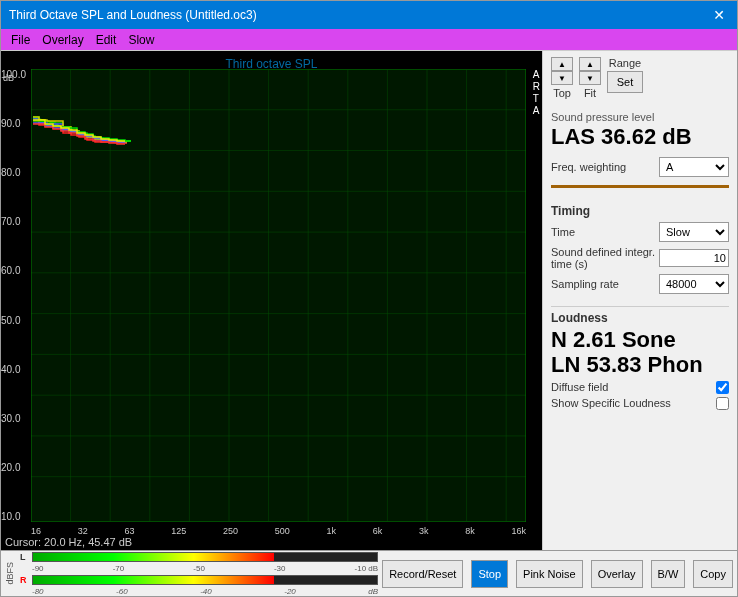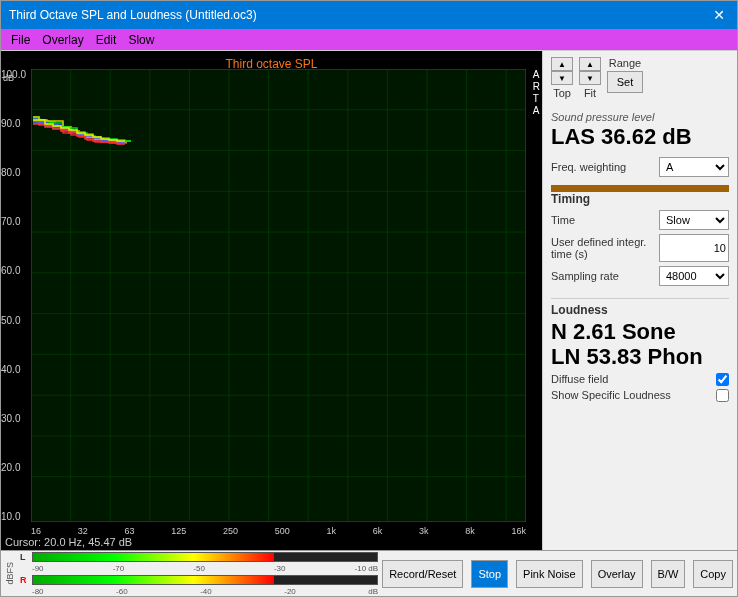--- a/index.html
+++ b/index.html
@@ -65,21 +65,21 @@
       overflow: hidden;
     }
     .chart-area {
       flex: 1;
       background: #000;
       position: relative;
       display: flex;
       flex-direction: column;
     }
     .chart-title {
-      color: #f97316;
+      color: #0369a1;
       text-align: center;
       font-size: 12px;
       padding: 4px 0 2px 0;
       position: absolute;
       width: 100%;
       top: 2px;
       z-index: 5;
     }
     .chart-label-arta {
       position: absolute;
@@ -196,21 +196,20 @@
       background: #e8e8e8;
       cursor: pointer;
     }
     .spl-section {
       margin-top: 4px;
     }
     .section-label {
       font-size: 11px;
       color: #555;
       margin-bottom: 2px;
-      font-style: italic;
     }
     .spl-value {
       font-size: 22px;
       font-weight: bold;
       color: #000;
       line-height: 1.1;
     }
     .freq-row {
       display: flex;
       align-items: center;
@@ -220,22 +219,22 @@
     .select-box {
       border: 1px solid #999;
       background: white;
       font-size: 11px;
       padding: 1px 2px;
       width: 70px;
       height: 20px;
     }
     .timing-section {
       margin-top: 4px;
-      border-top: 7px solid #a16207;
-      padding-top: 0;
+      border-top: 3px solid #a16207;
+      padding-top: 16px;
     }
     .timing-label {
       font-size: 12px;
       font-weight: bold;
       color: #333;
       margin-bottom: 4px;
     }
     .param-row {
       display: flex;
       align-items: center;
@@ -246,21 +245,21 @@
       font-size: 11px;
       color: #333;
       flex: 1;
     }
     .param-input {
       border: 1px solid #999;
       background: white;
       font-size: 11px;
       padding: 1px 2px;
       width: 70px;
-      height: 28px;
+      height: 18px;
       text-align: right;
     }
     .loudness-section {
       margin-top: 4px;
       border-top: 1px solid #ccc;
       padding-top: 4px;
     }
     .loudness-label {
       font-size: 12px;
       font-weight: bold;
@@ -541,21 +540,21 @@
       <div class="timing-section">
         <div class="timing-label">Timing</div>
         <div class="param-row">
           <span class="param-label">Time</span>
           <select class="select-box">
             <option>Slow</option>
             <option>Fast</option>
           </select>
         </div>
         <div class="param-row">
-          <span class="param-label">User defined integr. time (s)</span>
+          <span class="param-label">Sound defined integr. time (s)</span>
           <input class="param-input" type="text" value="10" style="">
         </div>
         <div class="param-row">
           <span class="param-label">Sampling rate</span>
           <select class="select-box">
             <option>48000</option>
             <option>44100</option>
           </select>
         </div>
       </div>
@@ -596,21 +595,21 @@
         </div>
       </div>
       <div class="meter-row">
         <span class="meter-channel" style="color:red;">R</span>
         <div class="meter-track">
           <div class="meter-fill-r"></div>
         </div>
       </div>
       <div class="meter-row">
         <span style="width:10px;font-size:8px;"></span>
-        <div style="flex:1;display:flex;justify-content:space-between;font-size:8px;color:#555;">
+        <div style="flex:1;display:flex;justify-content:space-between;font-size:8px;color:#555;font-style:italic;">
           <span>-80</span>
           <span>-60</span>
           <span>-40</span>
           <span>-20</span>
           <span>dB</span>
         </div>
       </div>
     </div>
     <div class="action-buttons">
       <button class="action-btn">Record/Reset</button>

